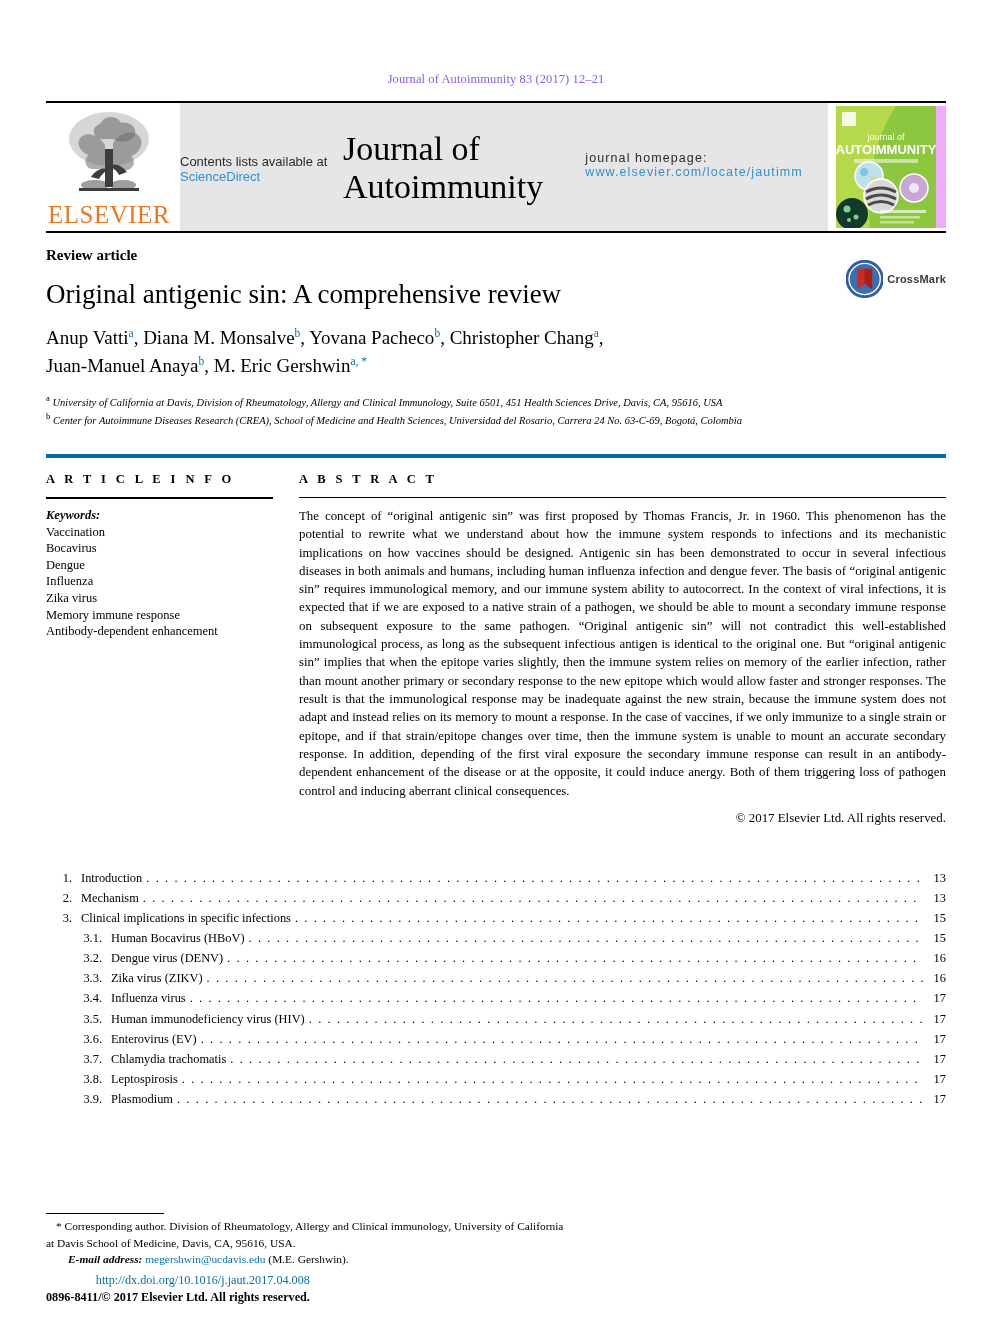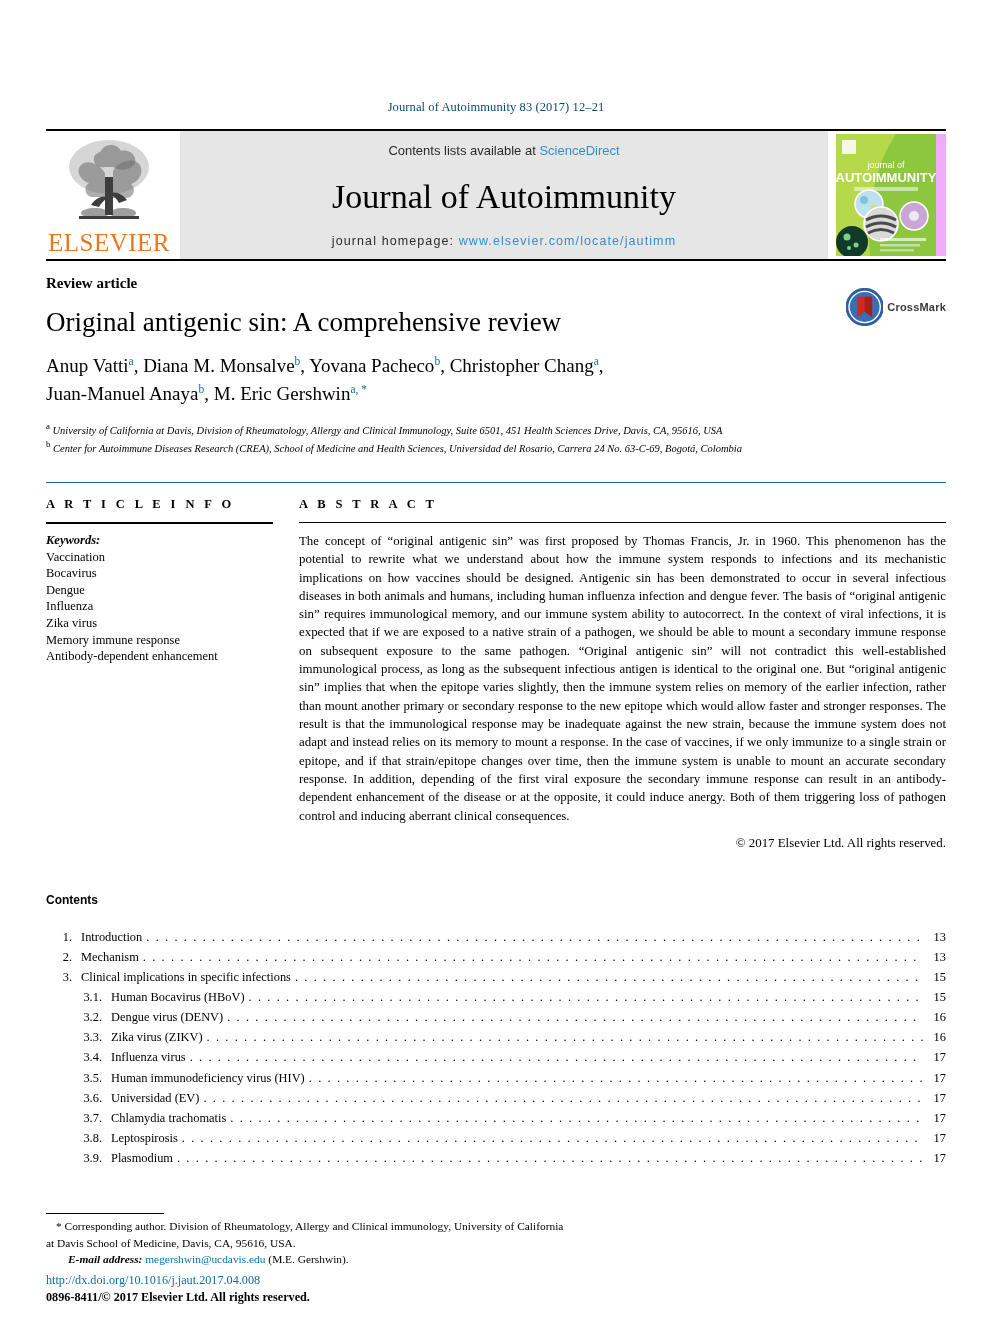--- a/index.html
+++ b/index.html
@@ -19,23 +19,23 @@
     position: relative;
     width: 992px;
     height: 1323px;
     box-sizing: border-box;
     padding: 0 46px;
   }
 
   
   .running-head {
     text-align: center;
-    color: #0c4a6e;
+    color: #8b5cf6;
     font-size: 12.5px;
-    padding-top: 100px;
+    padding-top: 72px;
     letter-spacing: .1px;
   }
 
   
   .masthead {
     margin-top: 14px;
     border-top: 2px solid #000;
     height: 128px;
     display: flex;
     align-items: stretch;
@@ -55,21 +55,21 @@
     color: #E87722;
     font-size: 25px;
     letter-spacing: .5px;
     line-height: 1;
     margin-top: 1px;
   }
   .mast-center {
     flex: 1 1 auto;
     background: #e6e6e6;
     display: flex;
-    flex-direction: column;
+    flex-direction: row;
     align-items: center;
     justify-content: center;
     margin: 0 8px;
   }
   .contents-line {
     font-family: "Liberation Sans", sans-serif;
     font-size: 13px;
     color: #2b2b2b;
     margin-top: 4px;
   }
@@ -151,21 +151,21 @@
     font-size: 11px;
     color: #3a3a3a;
     letter-spacing: .2px;
     text-align: center;
   }
 
   
   .info-abstract {
     display: flex;
     margin-top: 26px;
-    border-top: 1px solid #0369a1;
+    border-top: 4px solid #0369a1;
     padding-top: 0;
   }
   .col-info {
     width: 245px;
     flex: none;
     padding-right: 18px;
     box-sizing: border-box;
   }
   .col-abstract {
     flex: 1 1 auto;
@@ -238,20 +238,21 @@
     margin-bottom: 4px;
   }
   .fn-email { font-style: italic; font-weight: bold; }
   .fn-link { color: #0a6ea8; font-style: normal; font-weight: normal; }
   .doi-block {
     position: absolute;
     left: 46px;
     bottom: 18px;
     font-size: 12.2px;
     line-height: 1.35;
+    text-align: right;
   }
   .doi-link { color: #0a6ea8; }
   .issn-line { font-weight: bold; }
 </style>
 </head>
 <body>
 
 <div class="page">
 
   <div class="running-head">Journal of Autoimmunity 83 (2017) 12–21</div>
@@ -374,21 +375,20 @@
 
     <div class="col-abstract">
       <div class="sec-head">A B S T R A C T</div>
       <div class="hr-thin"></div>
       <div class="abstract-body">The concept of “original antigenic sin” was first proposed by Thomas Francis, Jr. in 1960. This phenomenon has the potential to rewrite what we understand about how the immune system responds to infections and its mechanistic implications on how vaccines should be designed. Antigenic sin has been demonstrated to occur in several infectious diseases in both animals and humans, including human influenza infection and dengue fever. The basis of “original antigenic sin” requires immunological memory, and our immune system ability to autocorrect. In the context of viral infections, it is expected that if we are exposed to a native strain of a pathogen, we should be able to mount a secondary immune response on subsequent exposure to the same pathogen. “Original antigenic sin” will not contradict this well-established immunological process, as long as the subsequent infectious antigen is identical to the original one. But “original antigenic sin” implies that when the epitope varies slightly, then the immune system relies on memory of the earlier infection, rather than mount another primary or secondary response to the new epitope which would allow faster and stronger responses. The result is that the immunological response may be inadequate against the new strain, because the immune system does not adapt and instead relies on its memory to mount a response. In the case of vaccines, if we only immunize to a single strain or epitope, and if that strain/epitope changes over time, then the immune system is unable to mount an accurate secondary response. In addition, depending of the first viral exposure the secondary immune response can result in an antibody-dependent enhancement of the disease or at the opposite, it could induce anergy. Both of them triggering loss of pathogen control and inducing aberrant clinical consequences.</div>
       <div class="copyright">© 2017 Elsevier Ltd. All rights reserved.</div>
     </div>
   </div>
 
   <div class="contents-block">
-    <div class="contents-title">Contents</div>
 
     <div class="toc-row">
       <span class="toc-num">1.</span>
       <span class="toc-label">Introduction</span>
       <span class="toc-dots">. . . . . . . . . . . . . . . . . . . . . . . . . . . . . . . . . . . . . . . . . . . . . . . . . . . . . . . . . . . . . . . . . . . . . . . . . . . . . . . . . . . . . . . . . . . . . . . . . . .</span>
       <span class="toc-page">13</span>
     </div>
     <div class="toc-row">
       <span class="toc-num">2.</span>
       <span class="toc-label">Mechanism</span>
@@ -426,21 +426,21 @@
       <span class="toc-page">17</span>
     </div>
     <div class="toc-row">
       <span class="toc-num sub">3.5.</span>
       <span class="toc-label">Human immunodeficiency virus (HIV)</span>
       <span class="toc-dots">. . . . . . . . . . . . . . . . . . . . . . . . . . . . . . . . . . . . . . . . . . . . . . . . . . . . . . . . . . . . . . . . . . . . . . . . . . . . . . . . . . . . . . . . . . . . . . . . . . .</span>
       <span class="toc-page">17</span>
     </div>
     <div class="toc-row">
       <span class="toc-num sub">3.6.</span>
-      <span class="toc-label">Universidad (EV)</span>
+      <span class="toc-label">Enterovirus (EV)</span>
       <span class="toc-dots">. . . . . . . . . . . . . . . . . . . . . . . . . . . . . . . . . . . . . . . . . . . . . . . . . . . . . . . . . . . . . . . . . . . . . . . . . . . . . . . . . . . . . . . . . . . . . . . . . . .</span>
       <span class="toc-page">17</span>
     </div>
     <div class="toc-row">
       <span class="toc-num sub">3.7.</span>
       <span class="toc-label">Chlamydia trachomatis</span>
       <span class="toc-dots">. . . . . . . . . . . . . . . . . . . . . . . . . . . . . . . . . . . . . . . . . . . . . . . . . . . . . . . . . . . . . . . . . . . . . . . . . . . . . . . . . . . . . . . . . . . . . . . . . . .</span>
       <span class="toc-page">17</span>
     </div>
     <div class="toc-row">

